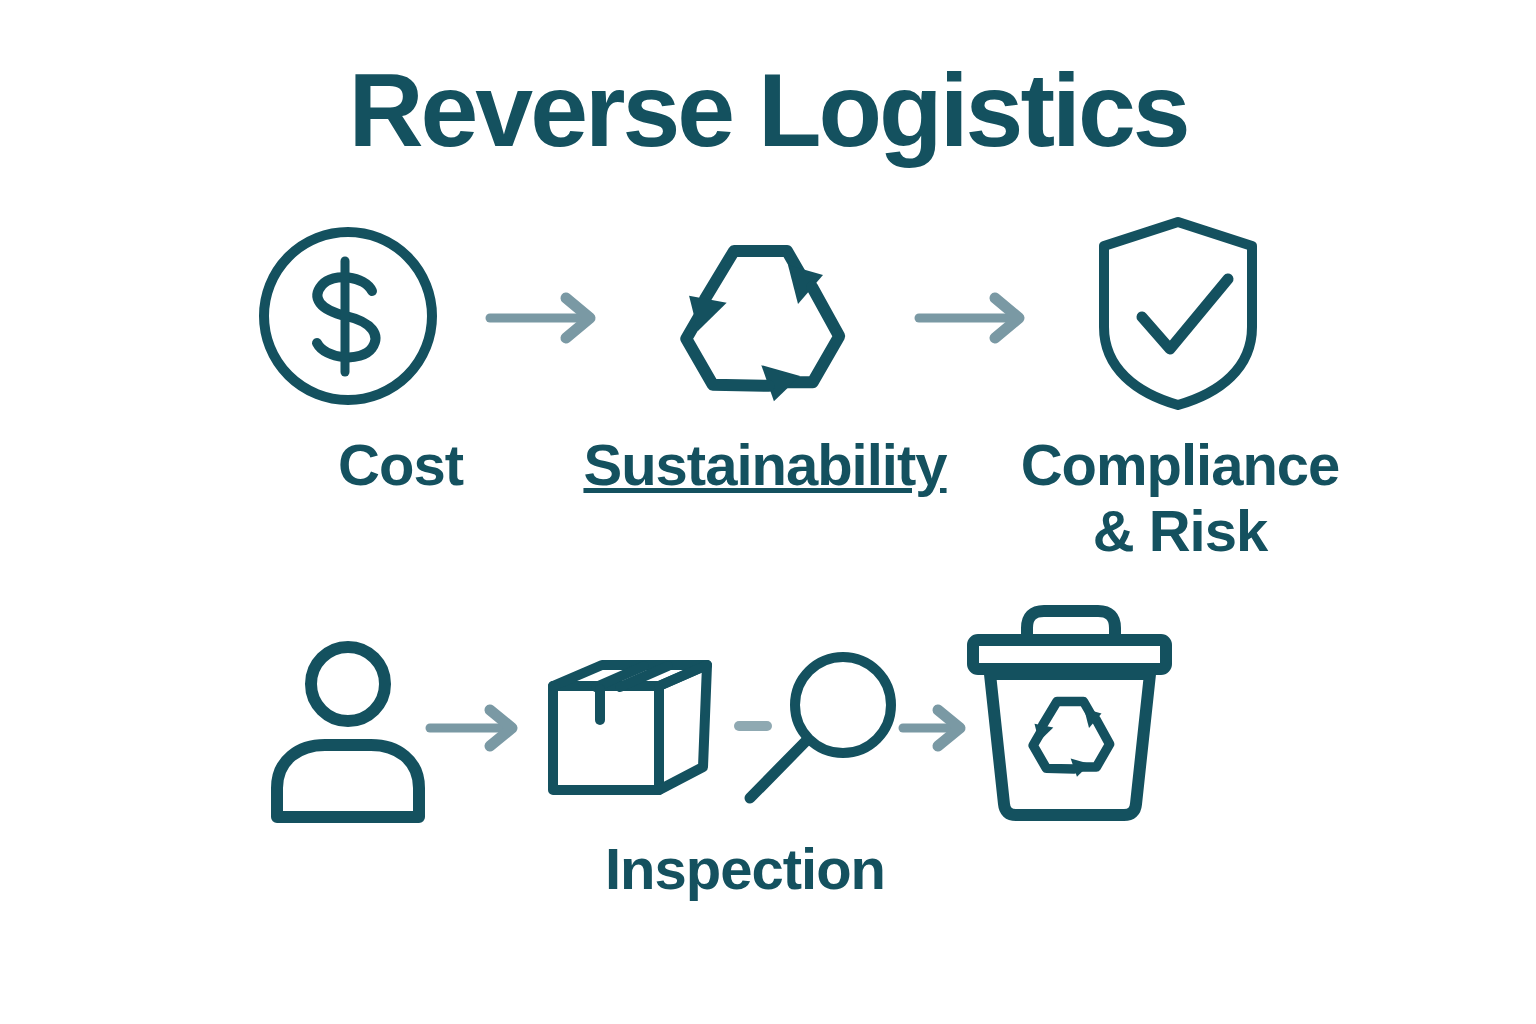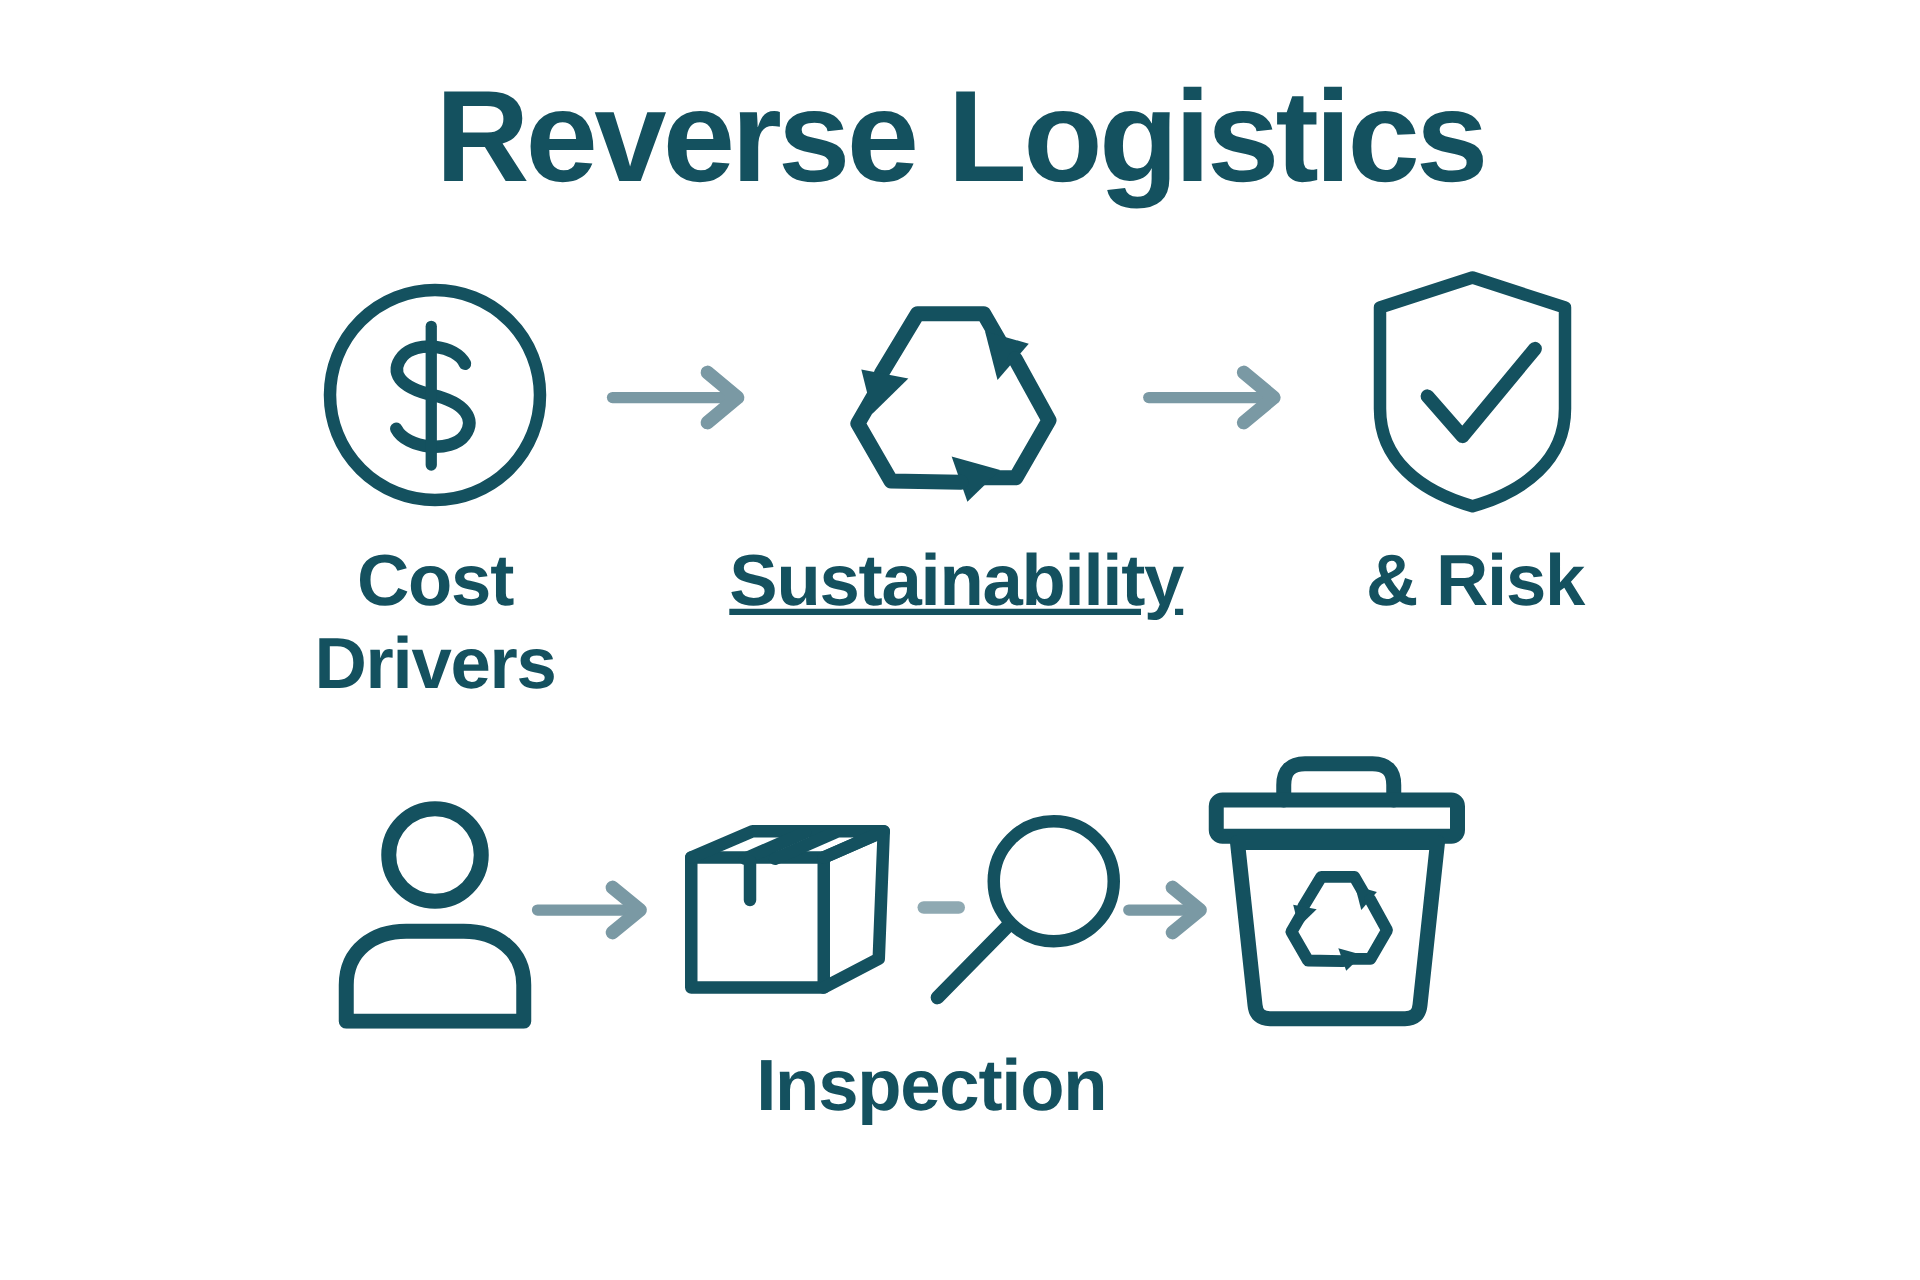--- a/index.html
+++ b/index.html
@@ -10,21 +10,21 @@
   .abs{position:absolute;}
   .title{
     position:absolute;left:0;top:56px;width:1536px;margin:0;
     text-align:center;font-size:104px;font-weight:700;letter-spacing:-3px;
     color:#14515F;line-height:1.05;
   }
   .lbl{
     position:absolute;text-align:center;color:#14515F;
     font-size:58px;font-weight:700;letter-spacing:-1px;line-height:66px;
   }
-  .lbl-cost{left:233px;top:432px;width:230px;}
+  .lbl-cost{left:233px;top:432px;width:230px;text-align:right;}
   .lbl-sus{left:555px;top:432px;width:420px;text-decoration:underline;}
   .lbl-comp{left:975px;top:432px;width:410px;}
   .lbl-insp{left:545px;top:836px;width:400px;}
   .lbl-recy{left:878px;top:836px;width:480px;line-height:67px;}
   .icon{color:#14515F;}
   .arrow{color:#7A99A4;}
   .dash{
     position:absolute;left:734px;top:721px;width:38px;height:10px;
     border-radius:5px;background:#8FA9B2;
   }
@@ -67,28 +67,28 @@
     <path d="M82 9 L106 29 L82 49" fill="none" stroke="currentColor" stroke-width="11" stroke-linecap="round" stroke-linejoin="round"></path>
   </svg>
 
   <svg class="abs icon" style="left:1090px;top:215px" width="180" height="200" viewBox="0 0 180 200">
     <path d="M88 7 L162 31 L162 112 C162 153 130 178 88 190 C46 178 14 153 14 112 L14 31 Z" fill="none" stroke="currentColor" stroke-width="10" stroke-linejoin="round"></path>
     <path d="M52 102 L80 134 L138 64" fill="none" stroke="currentColor" stroke-width="11" stroke-linecap="round" stroke-linejoin="round"></path>
   </svg>
 
   <div class="lbl lbl-cost">
     <div>Cost</div>
-    <div>Drivers</div>
   </div>
 
   <div class="lbl lbl-sus">
     <div>Sustainability</div>
   </div>
 
   <div class="lbl lbl-comp">
+    <div>Compliance</div>
     <div>&amp; Risk</div>
   </div>
 
   <svg class="abs icon" style="left:263px;top:638px" width="170" height="185" viewBox="0 0 170 185">
     <circle cx="85" cy="46" r="37" fill="none" stroke="currentColor" stroke-width="12"></circle>
     <path d="M14 179 L14 150 C14 122 36 107 62 107 L108 107 C134 107 156 122 156 150 L156 179 Z" fill="none" stroke="currentColor" stroke-width="12" stroke-linejoin="round"></path>
   </svg>
 
   <svg class="abs arrow" style="left:424px;top:700px" width="110" height="56" viewBox="0 0 110 56">
     <line x1="6" y1="28" x2="80" y2="28" stroke="currentColor" stroke-width="9" stroke-linecap="round"></line>

